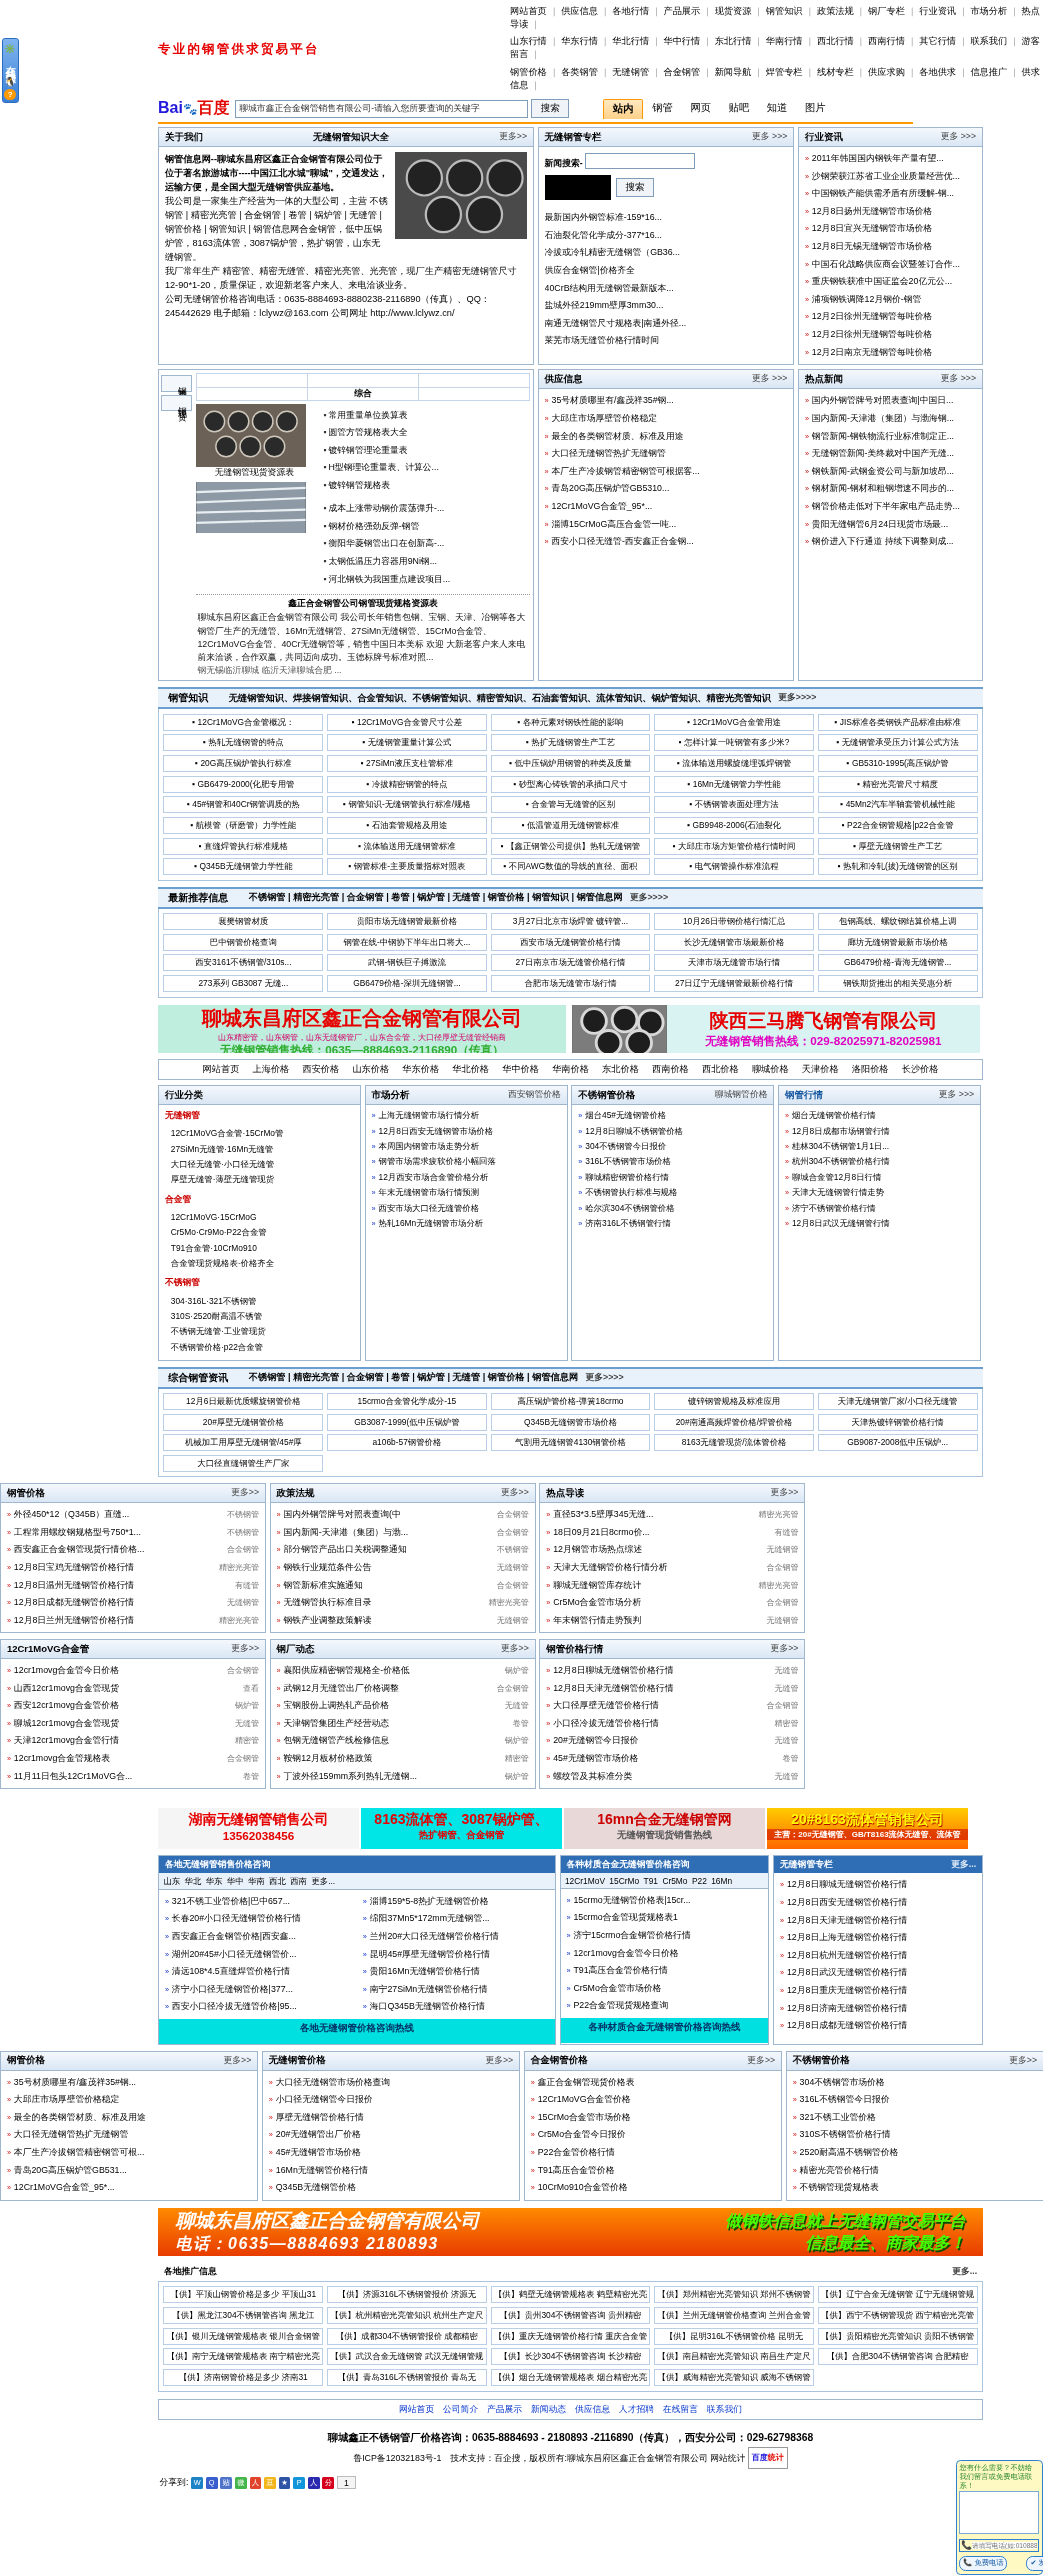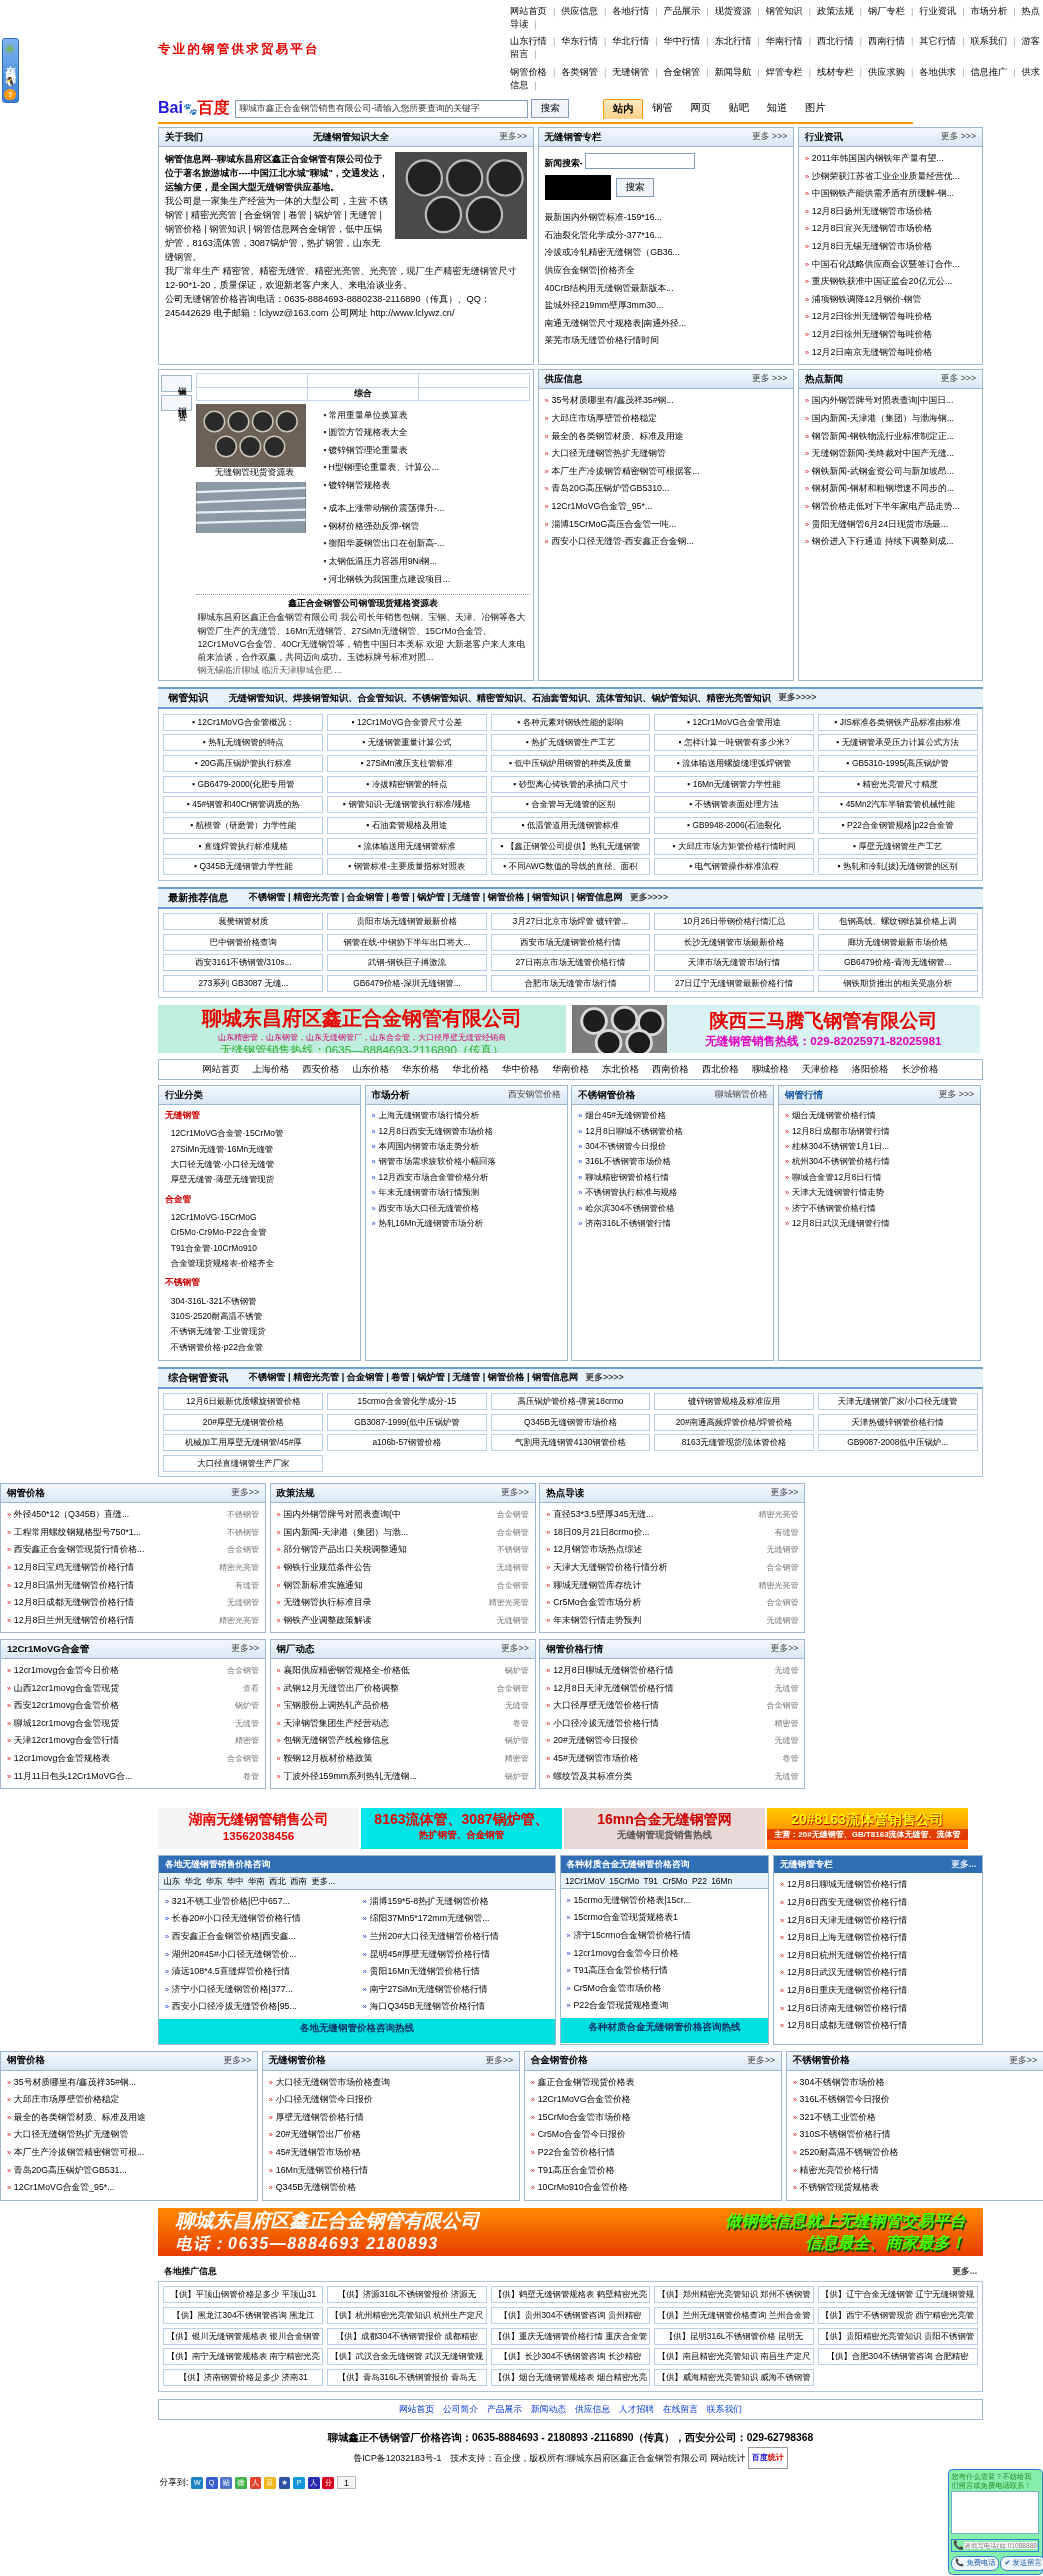--- a/index.html
+++ b/index.html
@@ -79,21 +79,21 @@
   .g4 { grid-template-columns:repeat(5,1fr); }
   .cell { border:0.7px solid #b9cfe8; height:17px; line-height:15.4px; text-align:center; font-size:8.4px;
           white-space:nowrap; overflow:hidden; padding:0 2.2px; }
 
   
   .midban { display:flex; gap:5.9px; margin-top:7.3px; }
   .ban { height:48px; overflow:hidden; position:relative; }
   .ban1 { width:408px; background:#bfeede; text-align:center; }
   .ban1 .t { color:#e60000; font-size:20px; font-weight:bold; }
   .ban1 .s { color:#d4006a; font-size:8px; }
-  .ban1 .h { color:#2fae2f; font-size:11.7px; font-weight:normal; }
+  .ban1 .h { color:#2fae2f; font-size:11.7px; font-weight:bold; }
   .ban2 { width:408px; background:#d9f3f3; display:flex; align-items:center; }
   .ban2 .t { color:#e60000; font-size:19px; font-weight:bold; }
   .ban2 .h { color:#e000c0; font-size:11.7px; font-weight:bold; }
 
   .regionrow { border:0.7px solid #9fb6cf; margin-top:5.9px; padding:2.9px 5.9px; text-align:center; }
   .regionrow .lnk { margin:0 6.6px; font-size:9.2px; }
 
   
   .cat { display:flex; gap:3.7px; margin-top:5.9px; }
   .cat .cbox { width:203px; }
@@ -147,26 +147,26 @@
   .fnav .lnk { color:#0033cc; margin:0 4.4px; }
   .footer { text-align:center; margin-top:7.3px; line-height:19px; }
   .footer .l1 { font-weight:bold; font-size:10.3px; }
   .badge { display:inline-block; border:0.7px solid #999; padding:0.7px 2.9px; font-size:8px; background:#fff; }
   .badge .bb { color:#2319dc; font-weight:bold; } .badge .br { color:#e10600; font-weight:bold; }
   .share { display:flex; align-items:center; gap:2.9px; margin:4.4px 0 0 1.5px; }
   .sic { width:11.7px; height:11.7px; border-radius:1.5px; display:inline-block; color:#fff; font-size:7.3px; text-align:center; line-height:11.7px; }
   .share .cnt { border:0.7px solid #bbb; background:#f4f4f4; padding:0 5.9px; height:13.2px; line-height:13.2px; }
 
   
-  .widget { position:absolute; right:1.5px; bottom:1.5px; width:95px; border:1.5px solid #2f7fd0; border-radius:4.4px; background:#86efac; padding:2.9px; }
+  .widget { position:absolute; right:1.5px; bottom:1.5px; width:87px; border:1.5px solid #2f7fd0; border-radius:4.4px; background:#fef9c3; padding:2.9px; }
   .widget .note { color:#2e8b2e; font-size:7.3px; line-height:8.8px; }
   .widget textarea { width:100%; height:43px; border:0.7px solid #7aa9d6; resize:none; }
   .widget .ph { display:flex; align-items:center; border:0.7px solid #2f7fd0; margin-top:2.9px; padding:0.7px; }
   .widget .ph input { border:none; width:100%; font-size:6.6px; }
-  .wbtns { display:flex; gap:1px; margin-top:3.7px; align-items:center; }
+  .wbtns { display:flex; gap:19px; margin-top:3.7px; align-items:center; }
   .pill { border:0.7px solid #2f7fd0; border-radius:6.6px; background:#eef5fc; color:#1a5fa8; font-size:7.3px; padding:1.5px 2.9px; white-space:nowrap; }
 
   .pipesvg { background:#555; display:block; }
 </style>
 </head>
 <body>
 
 <div class="svc">
   <span class="ico">✳️</span>
   <span class="vtxt">在线客服</span>

